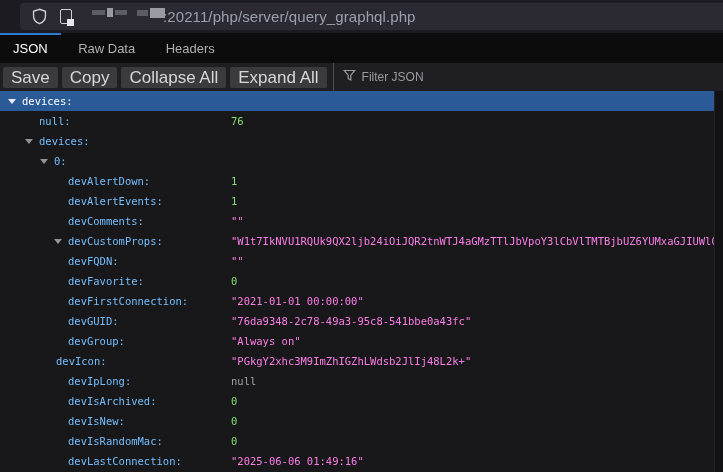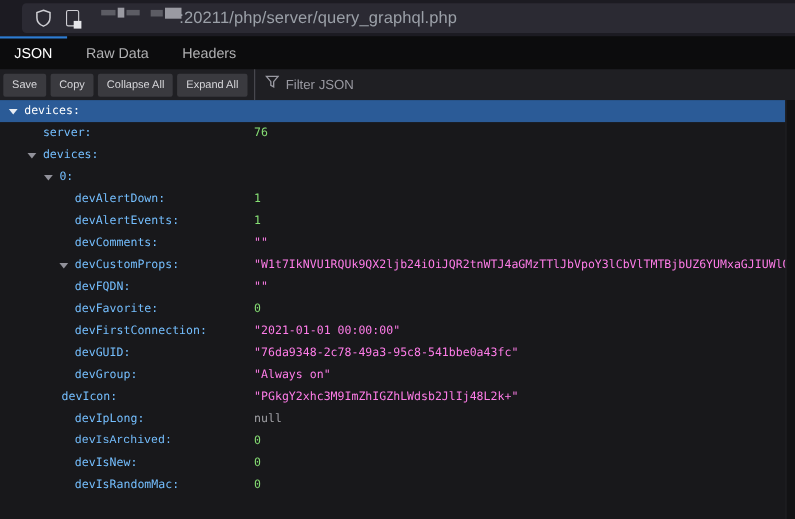--- a/index.html
+++ b/index.html
@@ -27,21 +27,21 @@
   
   .tab-strip { position:absolute; left:0; top:33px; width:723px; height:30px; background:#0c0c0d; }
   .vtab { display:inline-block; height:44px; line-height:28px; padding:0 13px;
           font-size:13px; color:#b1b1b3; border-top:2px solid transparent; cursor:default; }
   .vtab.active { color:#ffffff; border-top-color: var(--accent-tab, #2e7cd2); }
 
   
   .toolbar { position:absolute; left:0; top:63px; width:723px; height:28px;
              background:#1f1f23; display:flex; align-items:center; }
   .tbtn { height:21px; line-height:21px; margin-left:4px; padding:0 8px;
-          background:#3a3a3f; color:#d7d7db; font-size:10px; border:none;
+          background:#3a3a3f; color:#d7d7db; font-size:17px; border:none;
           border-radius:2px; font-family:"Liberation Sans", sans-serif; }
   .tbtn:first-child { margin-left:3px; }
   .tb-divider { width:1px; height:28px; background:#4d4d54; margin-left:6px; }
   .funnel { margin-left:9px; flex:0 0 auto; }
   .filter-input { flex:1 1 auto; height:26px; margin-left:6px; background:transparent;
                   border:none; outline:none; color:#d7d7db; font-size:12px;
                   font-family:"Liberation Sans", sans-serif; }
   .filter-input::placeholder { color:#9a9aa2; opacity:1; }
 
   
@@ -104,21 +104,21 @@
     <input class="filter-input" placeholder="Filter JSON" style="">
   </div>
 
   <div class="tree">
     <div id="rows-container">
         <div class="trow selected">
           <span class="arrow" style="left: 8px;"></span>
           <span class="tkey" style="left: 22px;">devices:</span>
         </div>
         <div class="trow">
-          <span class="tkey" style="left: 39px;">server:</span>
+          <span class="tkey" style="left: 39px;">null:</span>
           <span class="tval number">76</span>
         </div>
         <div class="trow">
           <span class="arrow" style="left: 25px;"></span>
           <span class="tkey" style="left: 39px;">devices:</span>
         </div>
         <div class="trow">
           <span class="arrow" style="left: 40px;"></span>
           <span class="tkey" style="left: 54px;">0:</span>
         </div>
@@ -161,28 +161,32 @@
         </div>
         <div class="trow">
           <span class="tkey" style="left: 56px;">devIcon:</span>
           <span class="tval string">"PGkgY2xhc3M9ImZhIGZhLWdsb2JlIj48L2k+"</span>
         </div>
         <div class="trow">
           <span class="tkey" style="left: 68px;">devIpLong:</span>
           <span class="tval null">null</span>
         </div>
         <div class="trow">
-          <span class="tkey" style="left: 68px; font-family: Liberation Mono, monospace;">devIsArchived:</span>
+          <span class="tkey" style="left: 68px;">devIsArchived:</span>
           <span class="tval number">0</span>
         </div>
         <div class="trow">
           <span class="tkey" style="left: 68px;">devIsNew:</span>
           <span class="tval number">0</span>
         </div>
         <div class="trow">
           <span class="tkey" style="left: 68px;">devIsRandomMac:</span>
           <span class="tval number">0</span>
         </div>
+        <div class="trow">
+          <span class="tkey" style="left: 68px;">devLastConnection:</span>
+          <span class="tval string">"2025-06-06 01:49:16"</span>
+        </div>
       </div>
     <div class="scrollbar-track"></div>
   </div>
 
 </div>
 
 </body></html>

